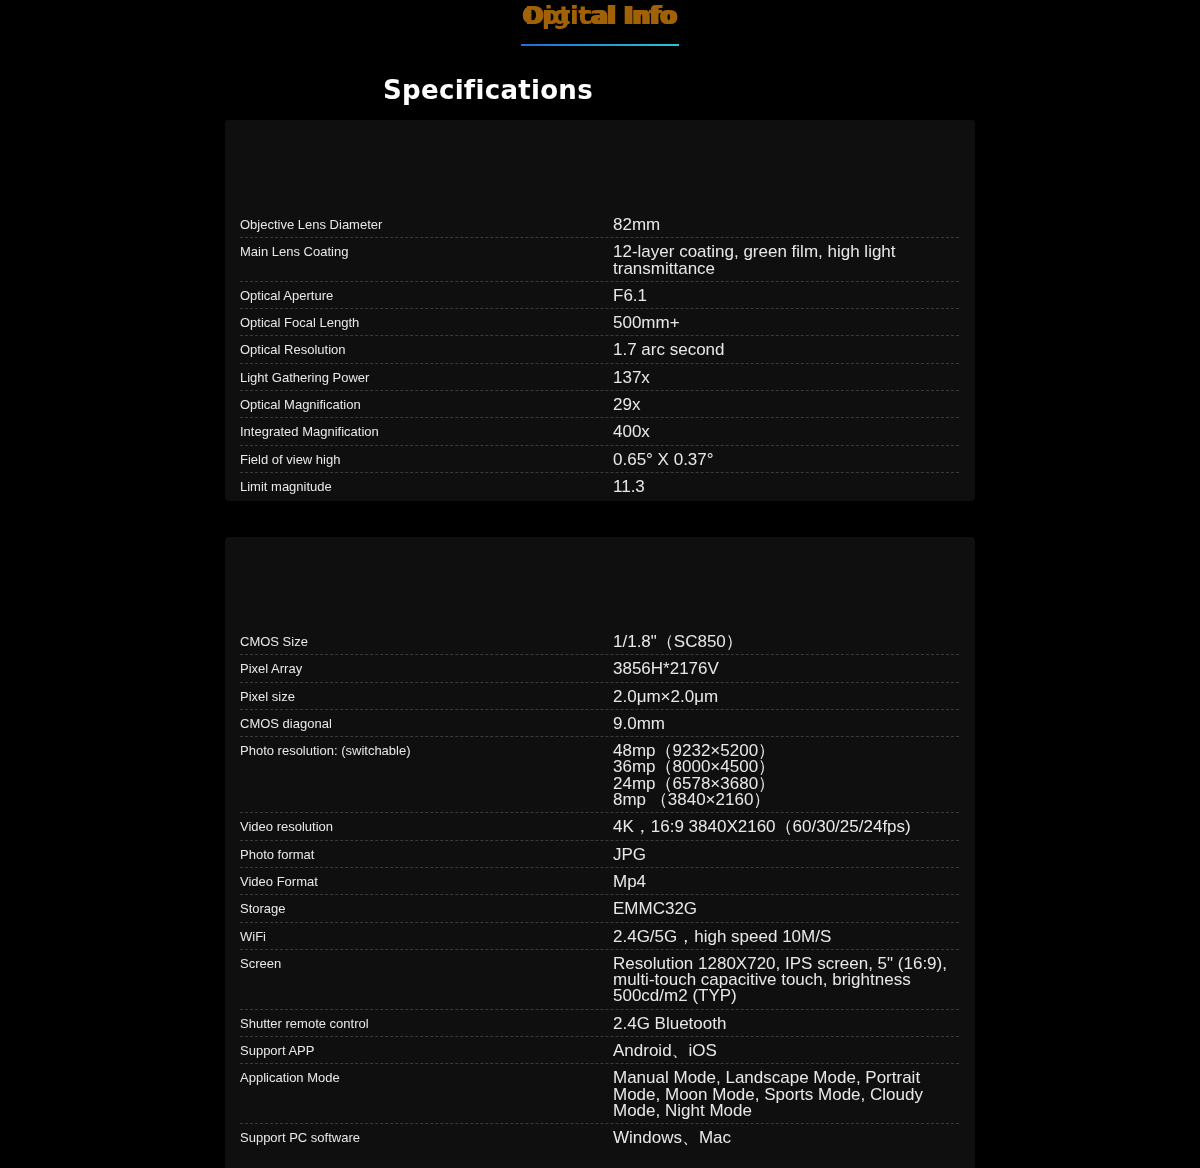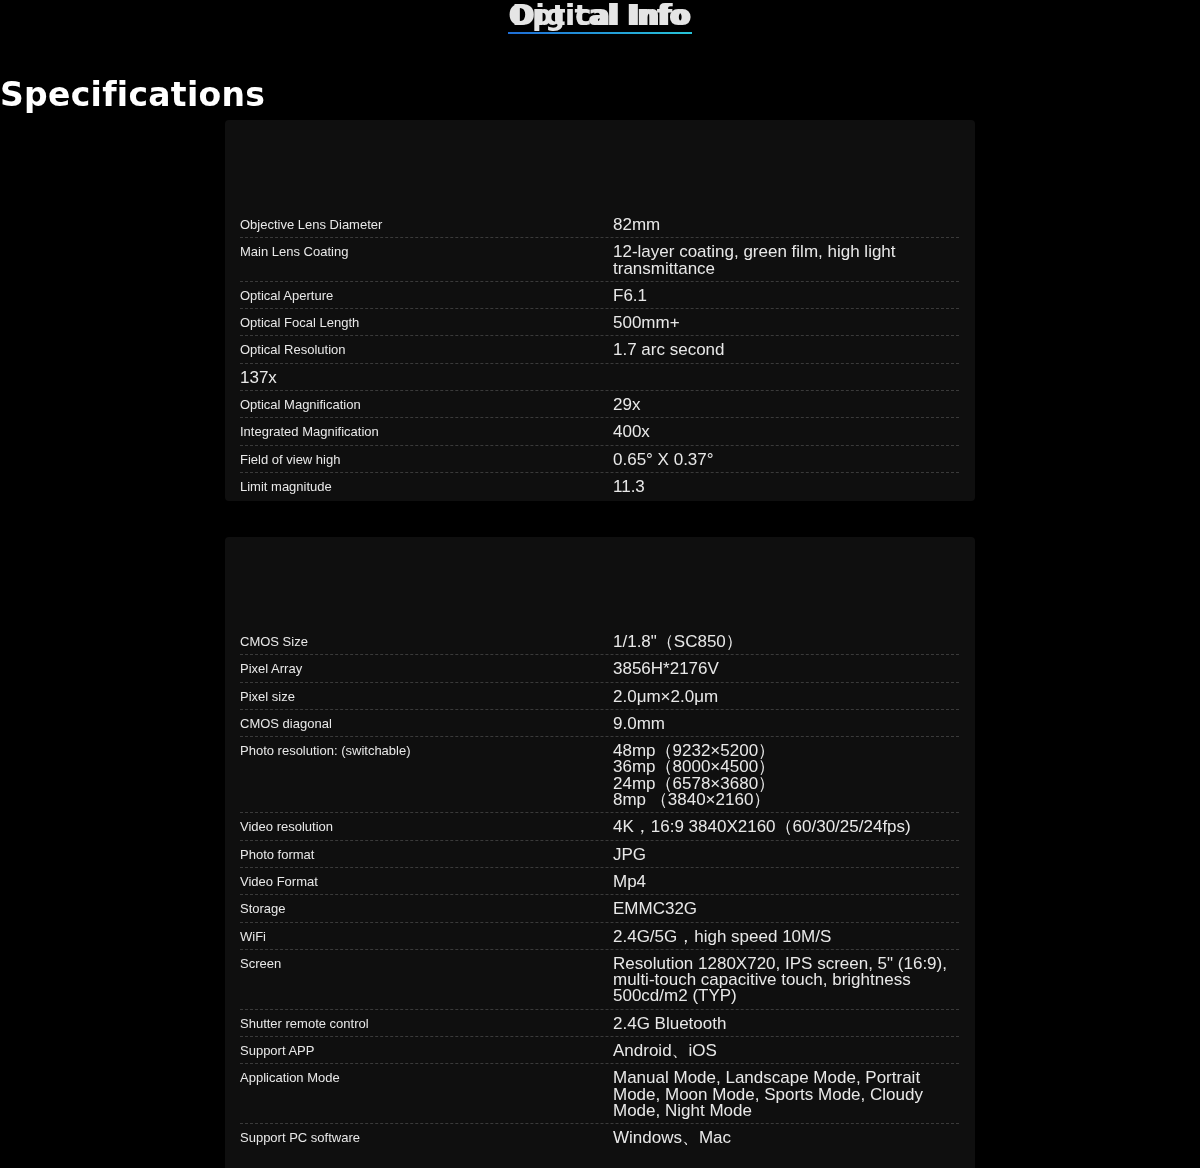--- a/index.html
+++ b/index.html
@@ -13,21 +13,22 @@
       font-family: "Liberation Sans", "DejaVu Sans", sans-serif;
       color: #ffffff;
       position: relative;
       overflow: hidden;
     }
     .page-title {
       position: absolute;
       top: 52px;
       left: 0;
       width: 976px;
-      font-size: 33px;
+      text-align: center;
+      font-size: 26px;
       font-weight: bold;
       letter-spacing: 0.3px;
       line-height: 42px;
       font-family: "DejaVu Sans", sans-serif;
     }
     .card {
       position: absolute;
       left: 225px;
       width: 750px;
       background: #0f0f0f;
@@ -38,26 +39,26 @@
     .card-digital { top: 537px; height: 647px; }
 
     .card-title-wrap {
       position: absolute;
       left: 0;
       width: 750px;
       text-align: center;
     }
     .card-title {
       display: inline-block;
-      font-size: 28px;
+      font-size: 24px;
       line-height: 32px;
-      color: #e5e5e5;
+      color: #a16207;
       font-family: "DejaVu Sans", sans-serif;
       position: relative;
-      padding-bottom: 0;
+      padding-bottom: 12px;
     }
     .card-title::after {
       content: "";
       position: absolute;
       left: 0;
       right: 0;
       bottom: -2px;
       height: 2px;
       background: linear-gradient(90deg, #1f6fd6, #27c3d8);
     }
@@ -112,20 +113,21 @@
       </div>
     <div class="spec-row">
         <div class="spec-label">Optical Focal Length</div>
         <div class="spec-value">500mm+</div>
       </div>
     <div class="spec-row">
         <div class="spec-label">Optical Resolution</div>
         <div class="spec-value">1.7 arc second</div>
       </div>
     <div class="spec-row">
+        <div class="spec-label">Light Gathering Power</div>
         <div class="spec-value">137x</div>
       </div>
     <div class="spec-row">
         <div class="spec-label">Optical Magnification</div>
         <div class="spec-value">29x</div>
       </div>
     <div class="spec-row">
         <div class="spec-label">Integrated Magnification</div>
         <div class="spec-value">400x</div>
       </div>

